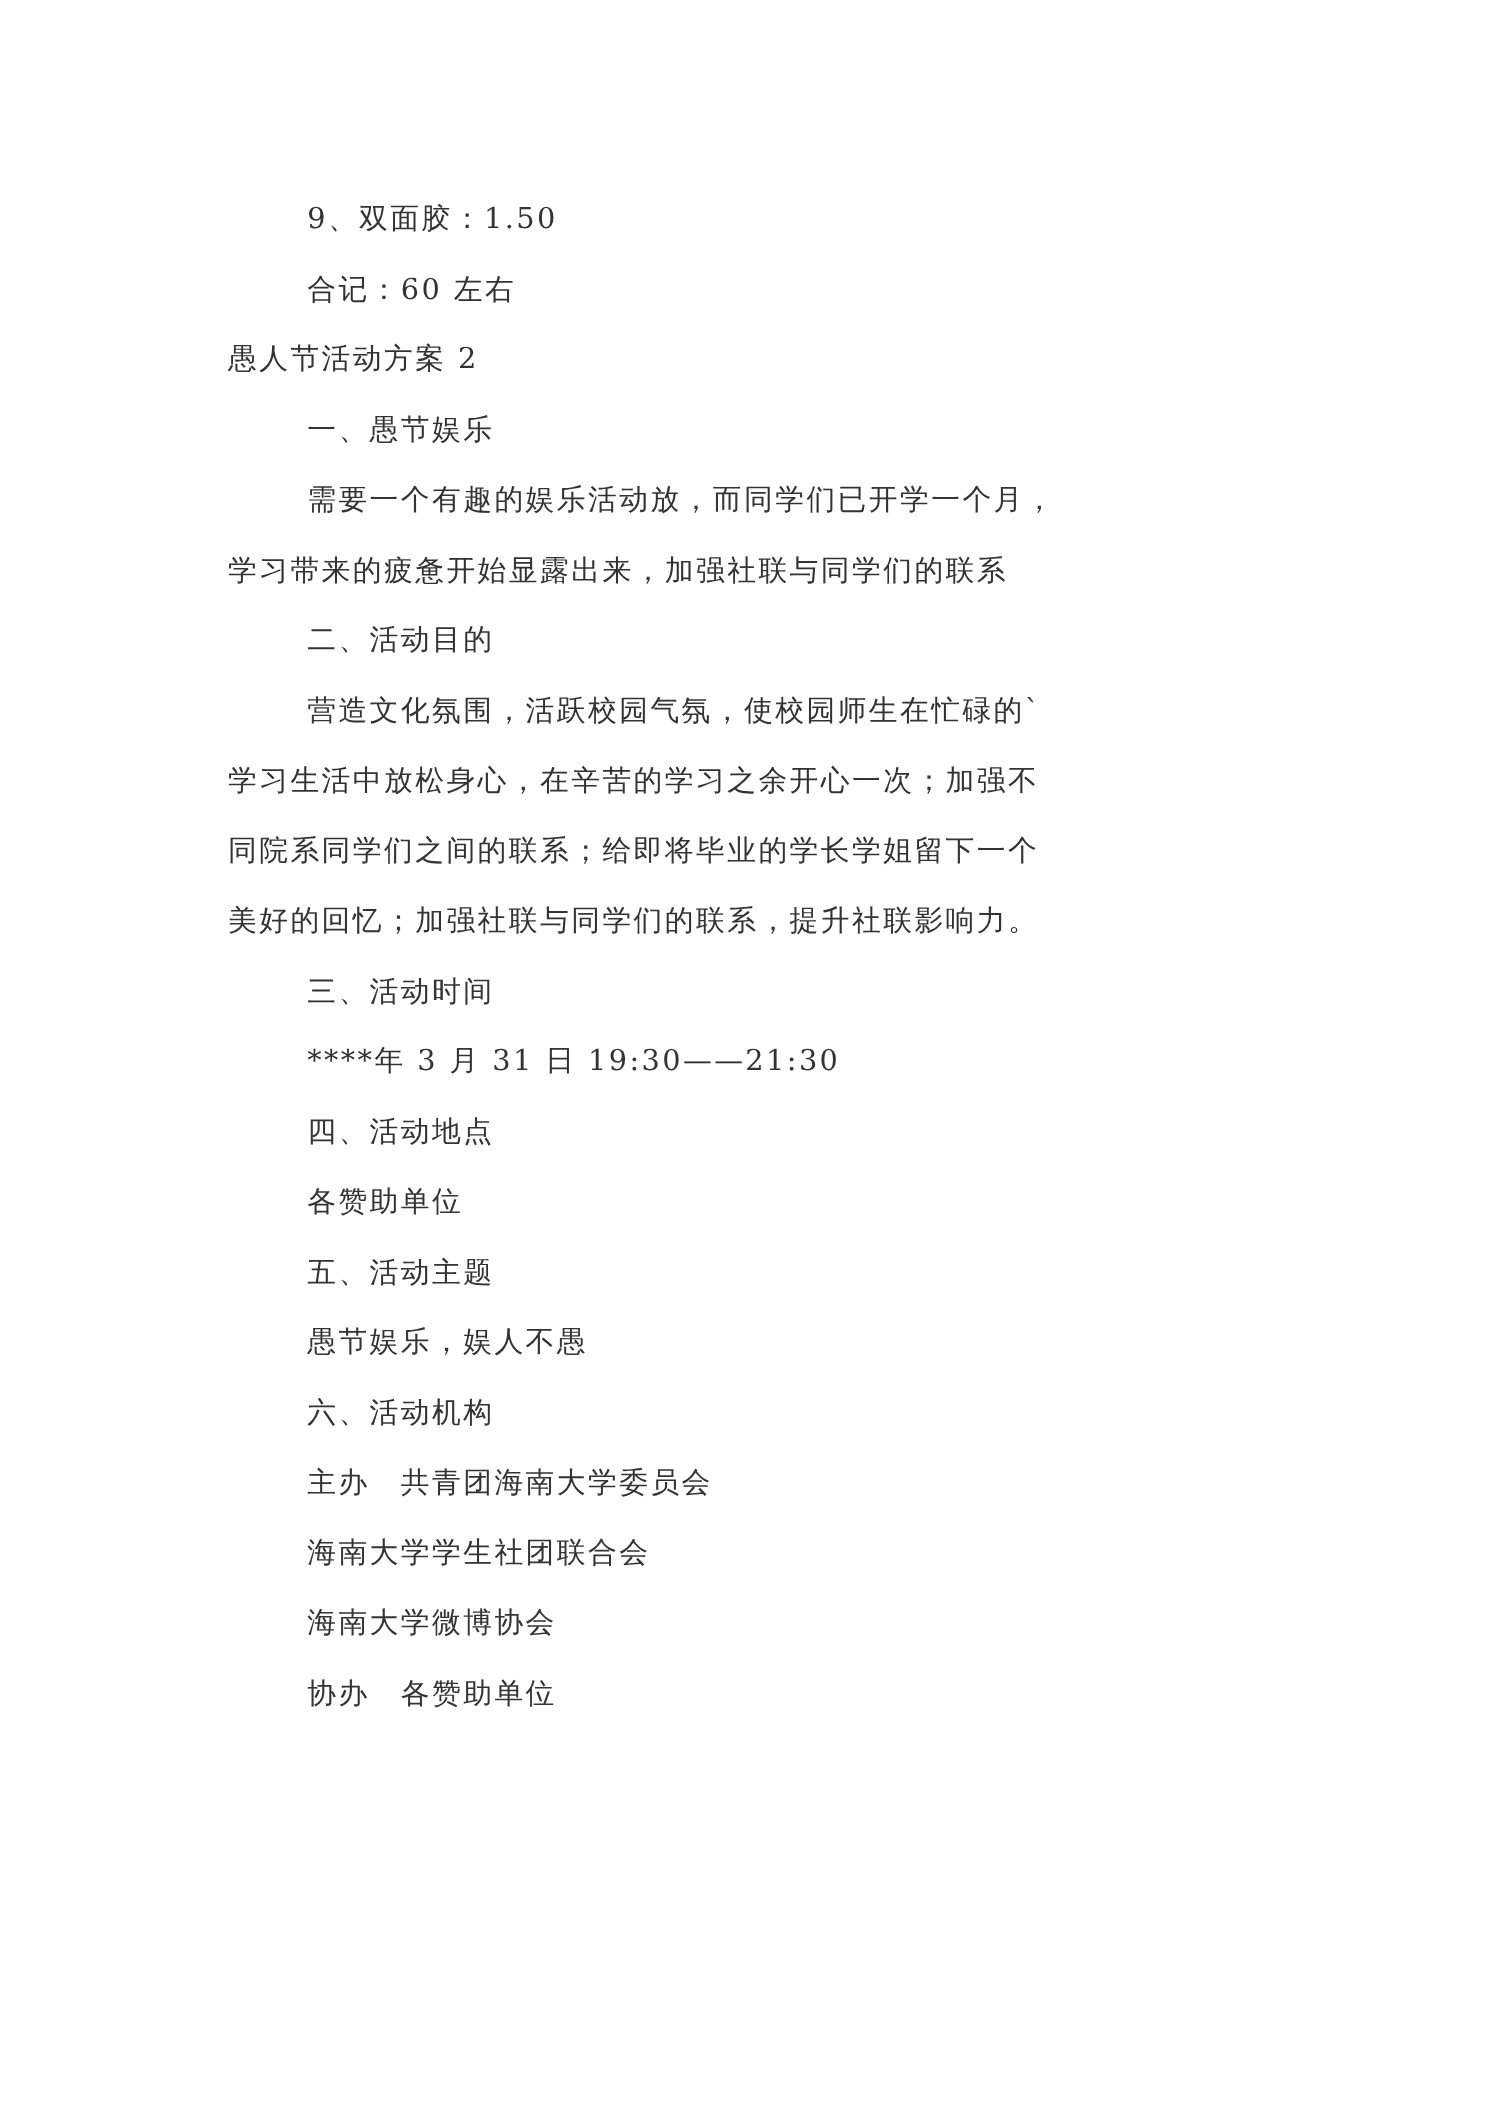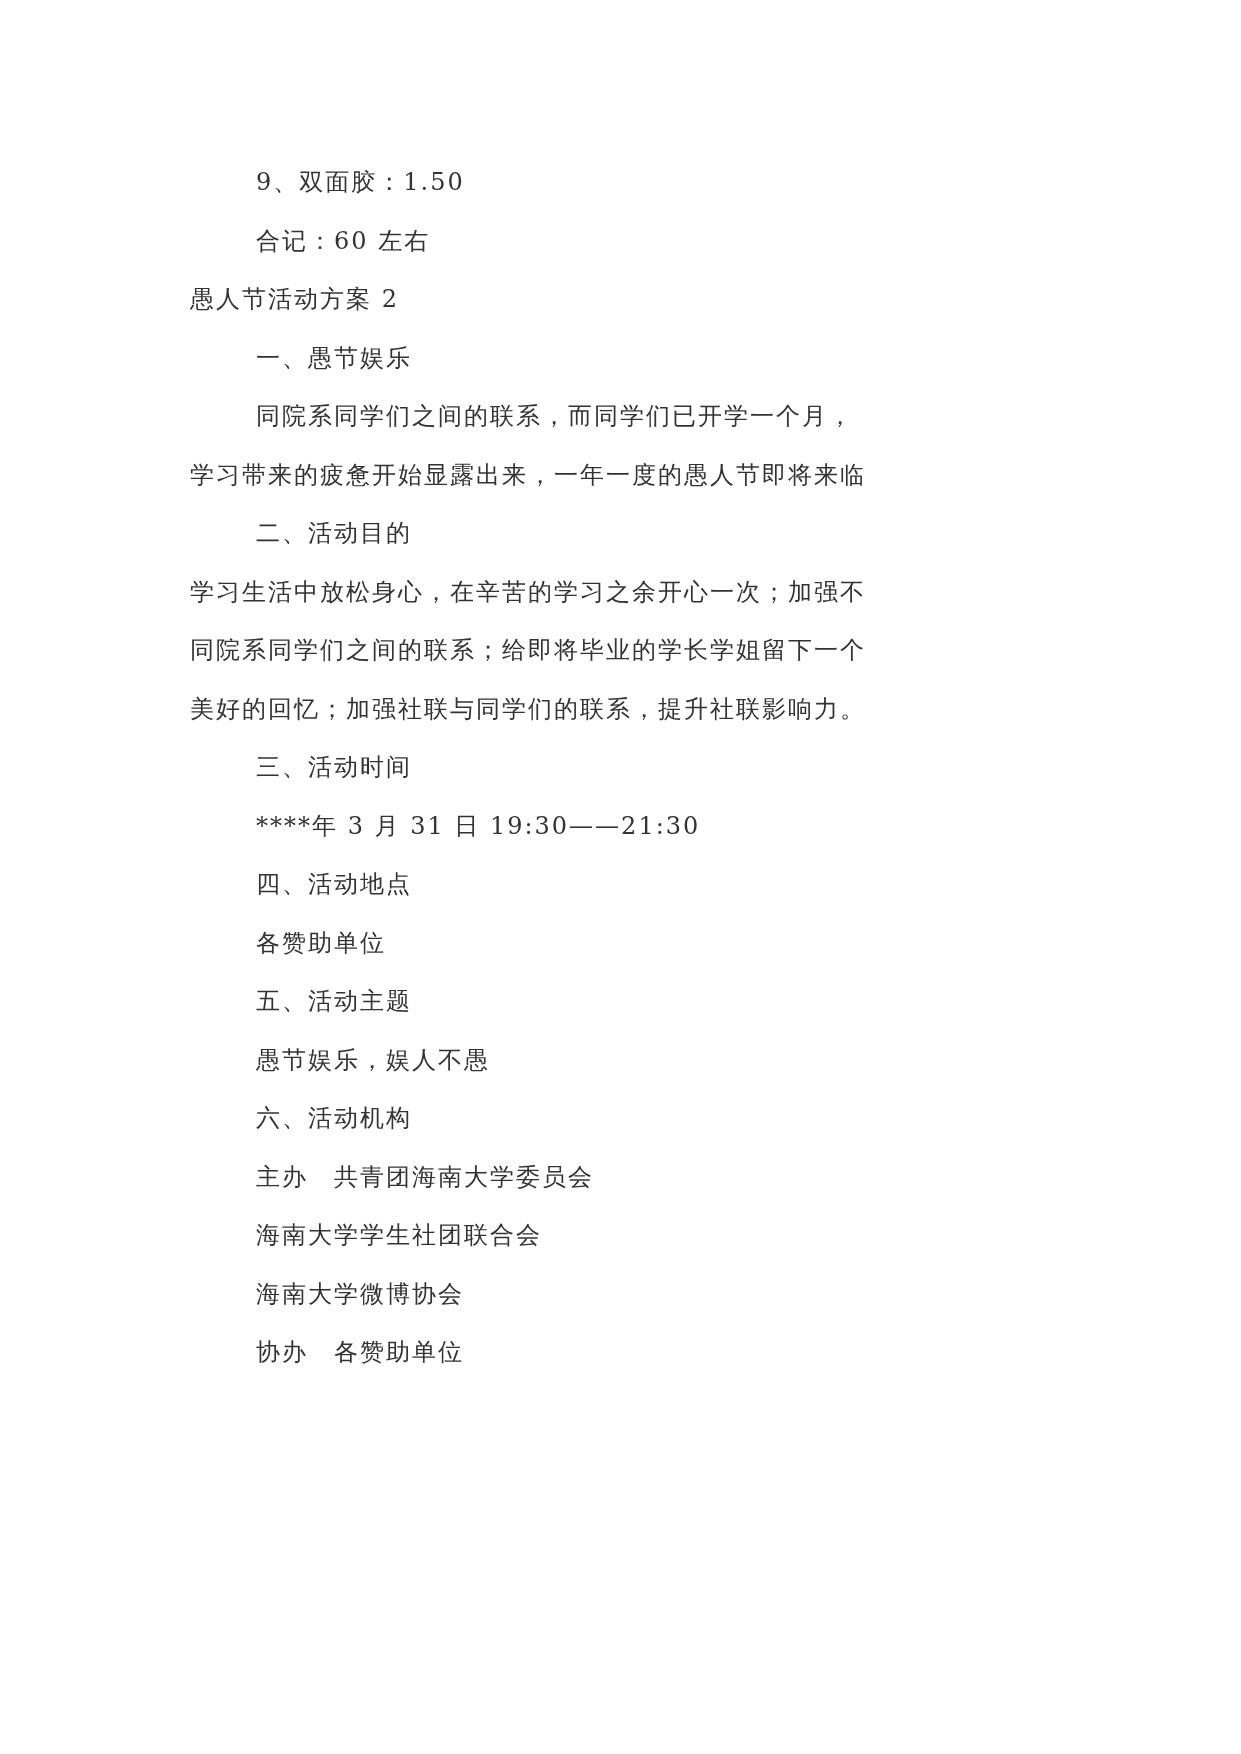--- a/index.html
+++ b/index.html
@@ -39,23 +39,24 @@
 </style>
 </head>
 <body style="background: rgb(255, 255, 255);">
 
 <div class="page">
   <div class="content" style="color: rgb(51, 51, 51);">
       <div class="line indent">9、双面胶：1.50</div>
       <div class="line indent">合记：60 左右</div>
       <div class="line">愚人节活动方案 2</div>
       <div class="line indent">一、愚节娱乐</div>
-      <div class="line indent">同院系同学们之间的联系，而同学们已开学一个月，</div>
-      <div class="line">学习带来的疲惫开始显露出来，一年一度的愚人节即将来临</div>
+      <div class="line indent">需要一个有趣的娱乐活动放，而同学们已开学一个月，</div>
+      <div class="line">学习带来的疲惫开始显露出来，加强社联与同学们的联系</div>
       <div class="line indent">二、活动目的</div>
+      <div class="line indent">营造文化氛围，活跃校园气氛，使校园师生在忙碌的`</div>
       <div class="line">学习生活中放松身心，在辛苦的学习之余开心一次；加强不</div>
       <div class="line">同院系同学们之间的联系；给即将毕业的学长学姐留下一个</div>
       <div class="line">美好的回忆；加强社联与同学们的联系，提升社联影响力。</div>
       <div class="line indent">三、活动时间</div>
       <div class="line indent">****年 3 月 31 日 19:30——21:30</div>
       <div class="line indent">四、活动地点</div>
       <div class="line indent">各赞助单位</div>
       <div class="line indent">五、活动主题</div>
       <div class="line indent">愚节娱乐，娱人不愚</div>
       <div class="line indent">六、活动机构</div>

